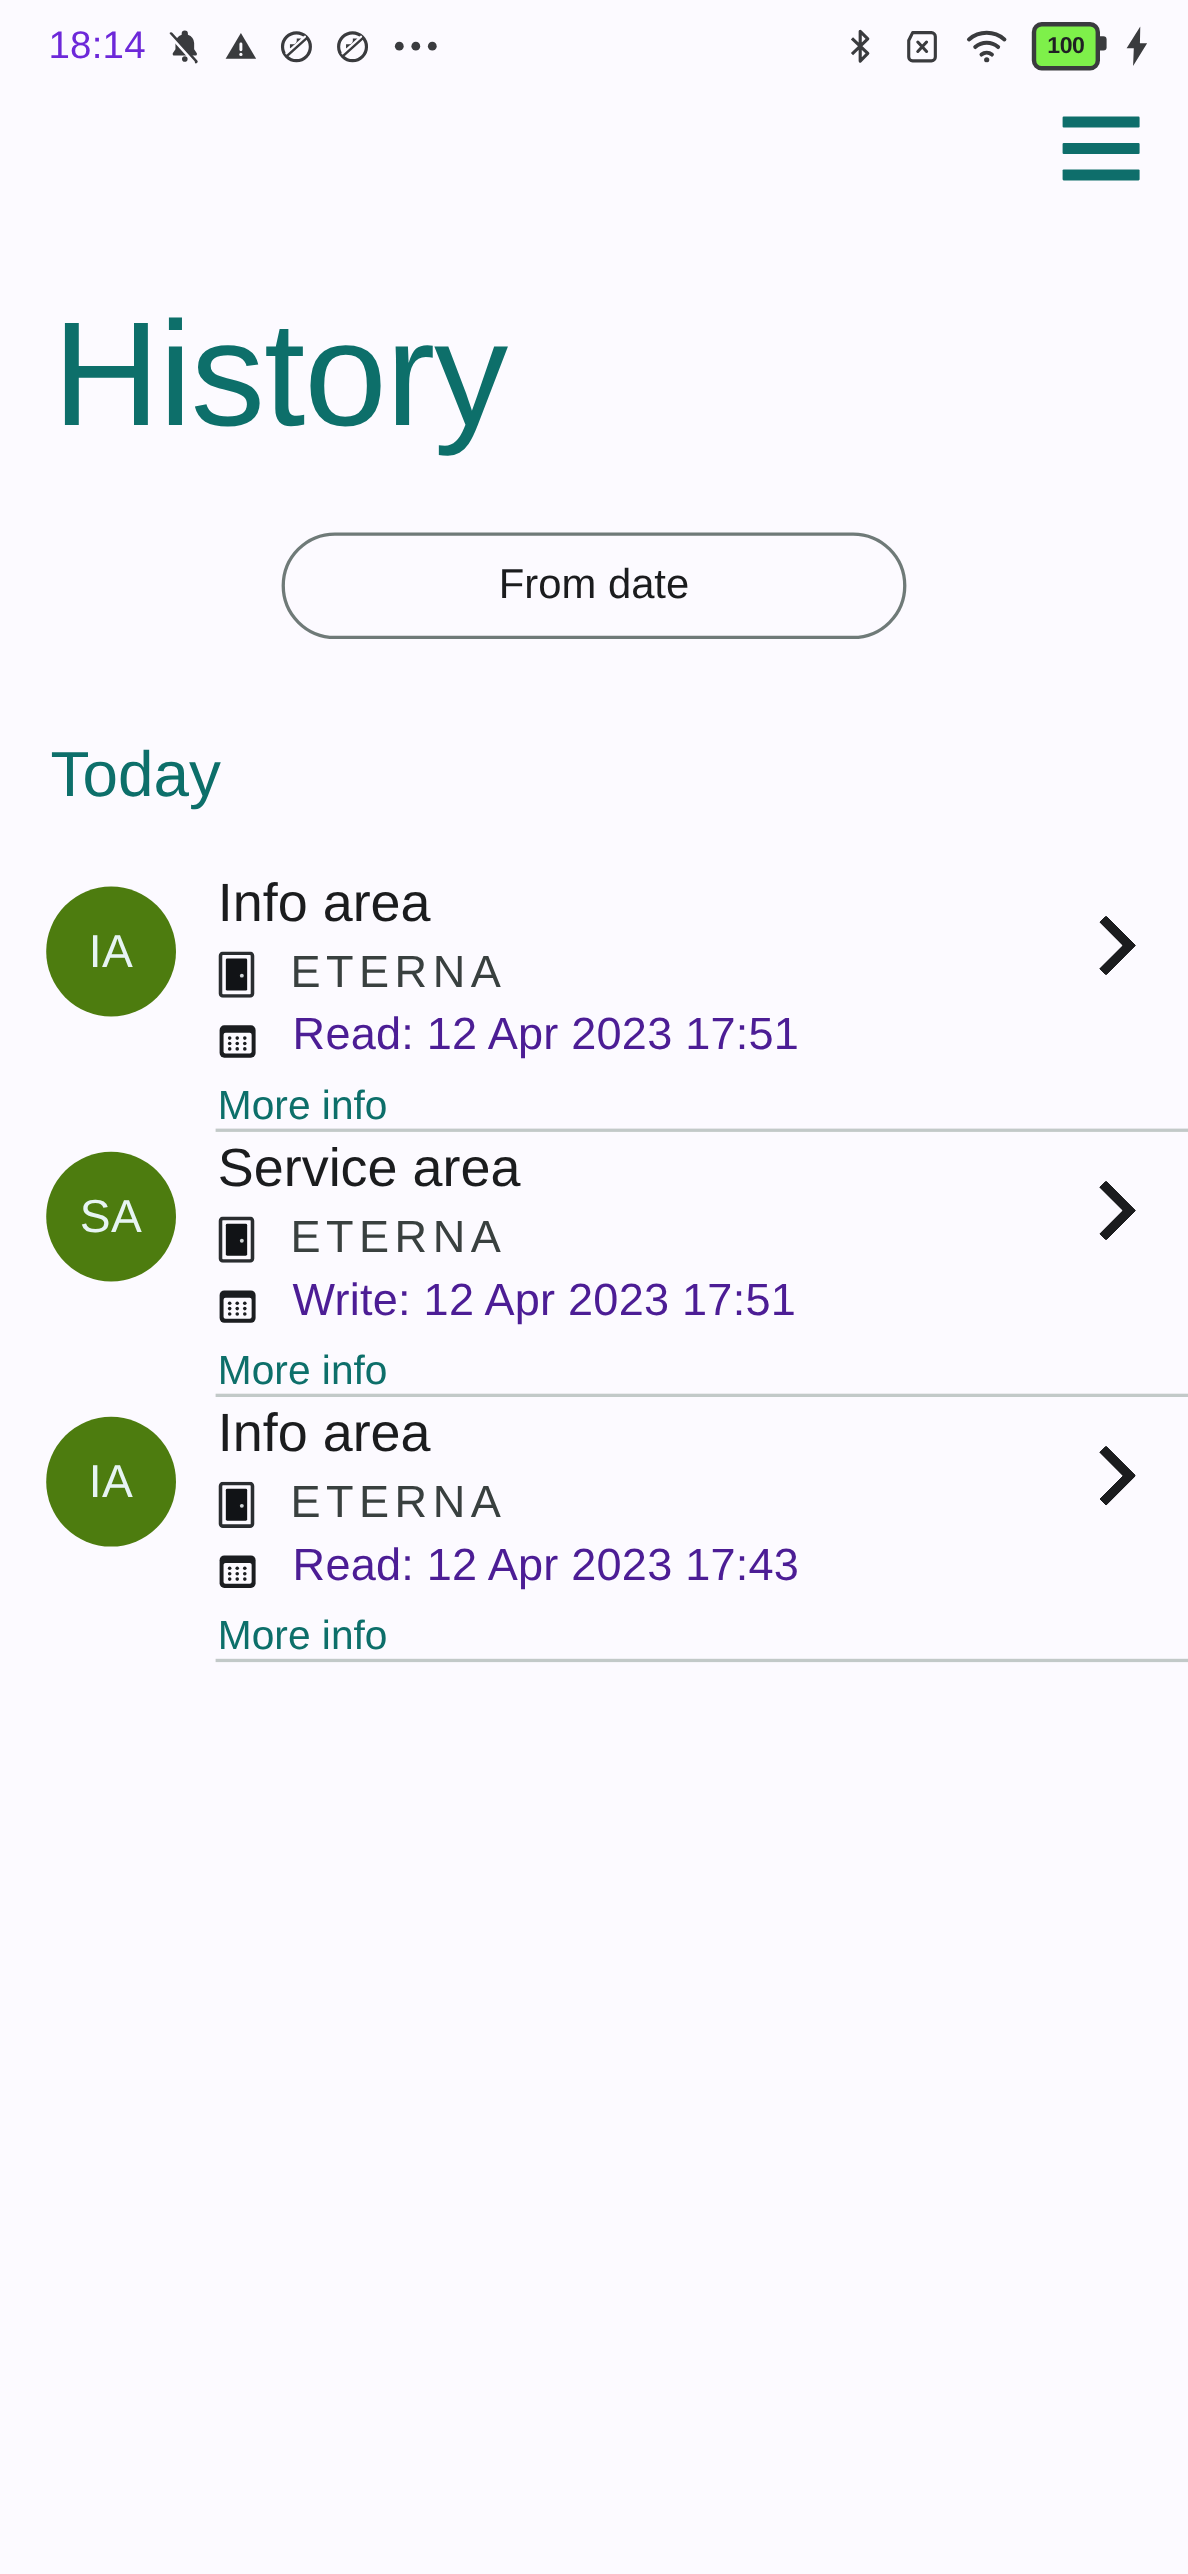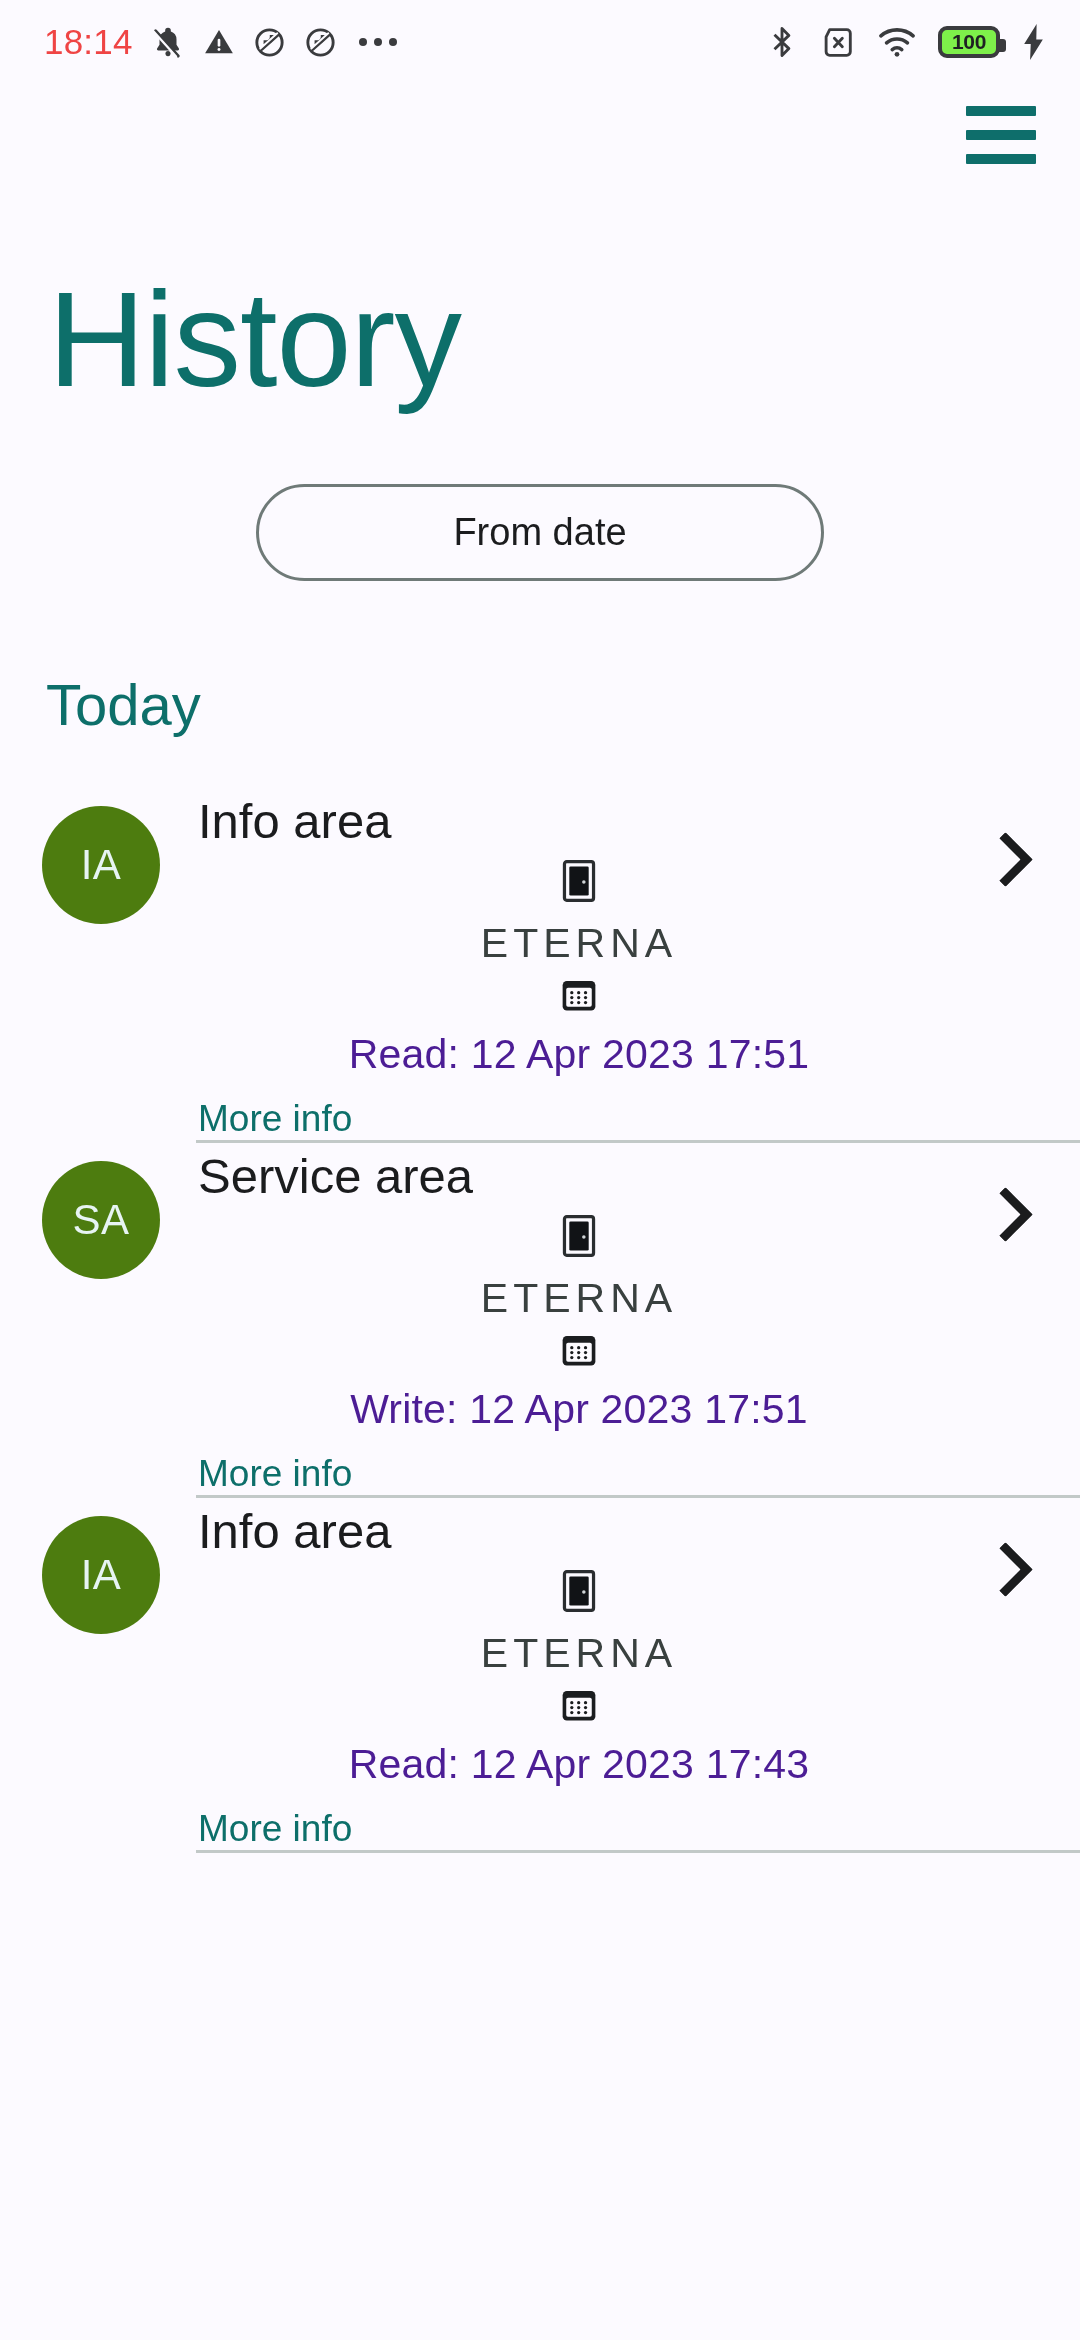--- a/index.html
+++ b/index.html
@@ -12,26 +12,26 @@
   }
 
   
   .statusbar{
     position:absolute; top:0; left:0; width:1080px; height:84px;
     display:flex; align-items:center; justify-content:space-between;
     padding:0 34px 0 44px;
   }
   .sb-left{ display:flex; align-items:center; gap:18px; }
   .sb-right{ display:flex; align-items:center; gap:22px; }
-  .sb-clock{ font-size:35px; color:#ef4444; letter-spacing:.2px; font-weight:400; }
+  .sb-clock{ font-size:35px; color:#6d28d9; letter-spacing:.2px; font-weight:400; }
   .sb-ico{ display:block; }
   .dots{ display:flex; gap:7px; align-items:center; margin-left:4px; }
   .dots i{ width:8px; height:8px; border-radius:50%; background:#3a3b3e; display:block; }
   .batt{
-    position:relative; width:62px; height:32px; border:4px solid #3a3b3e;
+    position:relative; width:62px; height:44px; border:4px solid #3a3b3e;
     border-radius:9px; display:flex; align-items:center; justify-content:center;
     background:#7ef04a;
   }
   .batt:after{
     content:""; position:absolute; right:-10px; top:9px; width:7px; height:13px;
     background:#3a3b3e; border-radius:0 3px 3px 0;
   }
   .batt span{ font-size:21px; font-weight:700; color:#1f2023; letter-spacing:-.4px; }
 
   
@@ -82,21 +82,21 @@
     display:flex; align-items:center; justify-content:center;
     font-size:42px; letter-spacing:.5px;
   }
 
   .row-body{ margin-left:198px; padding-right:120px; padding-top:6px; }
 
   .row-title{
     font-size:49px; line-height:1.14; color:#1b1c1e; font-weight:400;
   }
   .meta{
-    display:flex; align-items:center; gap:18px; margin-top:10px;flex-direction:column;
+    display:flex; align-items:flex-end; gap:32px; margin-top:10px;
   }
   .meta-text{
     font-size:41px; color:#4c1d95; letter-spacing:.2px;
   }
   .brand{
     font-size:41px; color:#39403f; letter-spacing:5px; font-weight:400;
   }
 
   .more-info{
     margin-top:20px; font-size:37px; color:#0d6f6a; cursor:pointer;

